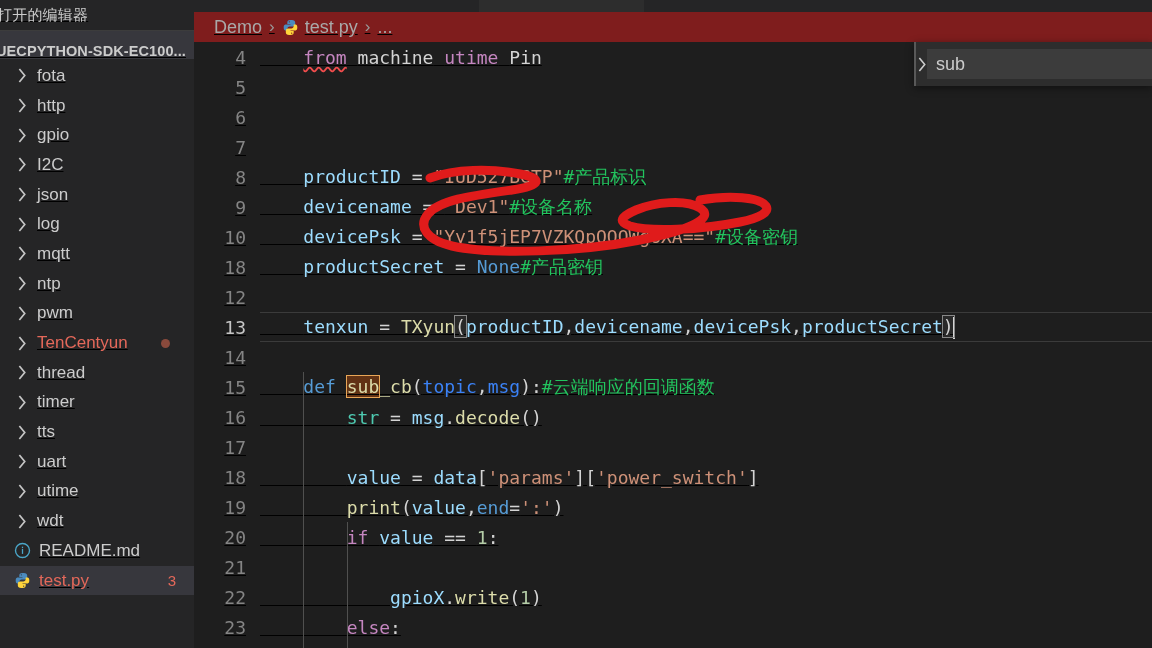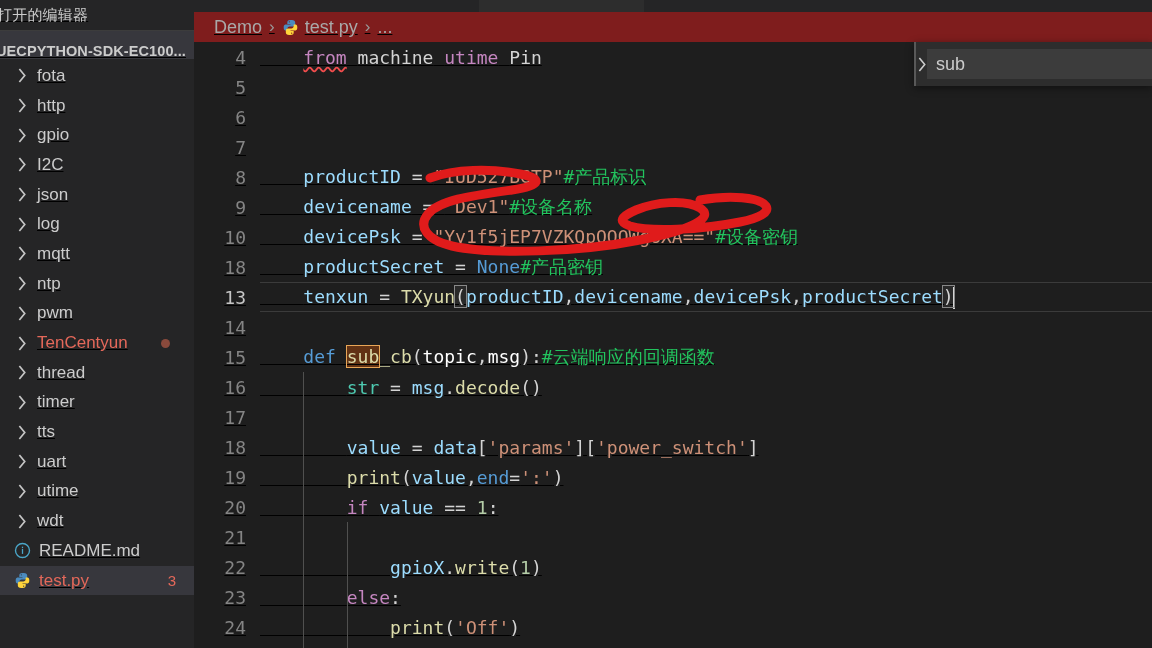--- a/index.html
+++ b/index.html
@@ -190,21 +190,21 @@
   
   .t-kw       { color: #c586c0; }   
   .t-def      { color: #569cd6; }   
   .t-ident    { color: #9cdcfe; }   
   .t-fn       { color: #dcdcaa; }   
   .t-str      { color: #ce9178; }   
   .t-cmt      { color: #22c55e; }   
   .t-num      { color: #b5cea8; }   
   .t-cls      { color: #4ec9b0; }   
   .t-plain    { color: #d4d4d4; }
-  .t-param    { color: #ffffff; }
+  .t-param    { color: #3b82f6; }
 
   .squiggle {
     text-decoration: underline wavy #f14c4c;
     text-underline-offset: 3px;
   }
   .find-match {
     background: #613214;
     outline: 1px solid #e8a657;
   }
   .bracket-match {
@@ -428,20 +428,21 @@
 
     <div class="code-area" id="code-area">
         <div class="code-line"><span class="ln">4</span><span class="code-text"><span class="t-plain">    </span><span class="t-kw squiggle">from</span><span class="t-plain"> </span><span class="t-plain">machine</span><span class="t-plain"> </span><span class="t-kw">utime</span><span class="t-plain"> </span><span class="t-plain">Pin</span></span></div>
         <div class="code-line"><span class="ln">5</span><span class="code-text"></span></div>
         <div class="code-line"><span class="ln">6</span><span class="code-text"></span></div>
         <div class="code-line"><span class="ln">7</span><span class="code-text"></span></div>
         <div class="code-line"><span class="ln">8</span><span class="code-text"><span class="t-plain">    </span><span class="t-ident">productID</span><span class="t-plain"> = </span><span class="t-str">"IUD527BGTP"</span><span class="t-cmt">#产品标识</span></span></div>
         <div class="code-line"><span class="ln">9</span><span class="code-text"><span class="t-plain">    </span><span class="t-ident">devicename</span><span class="t-plain"> = </span><span class="t-str">"Dev1"</span><span class="t-cmt">#设备名称</span></span></div>
         <div class="code-line"><span class="ln">10</span><span class="code-text"><span class="t-plain">    </span><span class="t-ident">devicePsk</span><span class="t-plain"> = </span><span class="t-str">"Yy1f5jEP7VZKQpOOOWgUXA=="</span><span class="t-cmt">#设备密钥</span></span></div>
         <div class="code-line"><span class="ln">18</span><span class="code-text"><span class="t-plain">    </span><span class="t-ident">productSecret</span><span class="t-plain"> = </span><span class="t-def">None</span><span class="t-cmt">#产品密钥</span></span></div>
+        <div class="code-line"><span class="ln">12</span><span class="code-text"></span></div>
         <div class="code-line current"><span class="ln">13</span><span class="code-text"><span class="t-plain">    </span><span class="t-ident">tenxun</span><span class="t-plain"> = </span><span class="t-fn">TXyun</span><span class="t-plain bracket-match">(</span><span class="t-ident">productID</span><span class="t-plain">,</span><span class="t-ident">devicename</span><span class="t-plain">,</span><span class="t-ident">devicePsk</span><span class="t-plain">,</span><span class="t-ident">productSecret</span><span class="t-plain bracket-match">)</span><span class="cursor"></span></span></div>
         <div class="code-line"><span class="ln">14</span><span class="code-text"></span></div>
         <div class="code-line"><span class="ln">15</span><span class="code-text"><span class="t-plain">    </span><span class="t-def">def</span><span class="t-plain"> </span><span class="t-fn find-match">sub</span><span class="t-fn">_cb</span><span class="t-plain">(</span><span class="t-param">topic</span><span class="t-plain">,</span><span class="t-param">msg</span><span class="t-plain">)</span><span class="t-plain">:</span><span class="t-cmt">#云端响应的回调函数</span></span></div>
         <div class="code-line"><span class="ln">16</span><span class="code-text"><span class="t-plain">        </span><span class="t-cls">str</span><span class="t-plain"> = </span><span class="t-ident">msg</span><span class="t-plain">.</span><span class="t-fn">decode</span><span class="t-plain">()</span></span></div>
         <div class="code-line"><span class="ln">17</span></div>
         <div class="code-line"><span class="ln">18</span><span class="code-text"><span class="t-plain">        </span><span class="t-ident">value</span><span class="t-plain"> = </span><span class="t-ident">data</span><span class="t-plain">[</span><span class="t-str">'params'</span><span class="t-plain">][</span><span class="t-str">'power_switch'</span><span class="t-plain">]</span></span></div>
         <div class="code-line"><span class="ln">19</span><span class="code-text"><span class="t-plain">        </span><span class="t-fn">print</span><span class="t-plain">(</span><span class="t-ident">value</span><span class="t-plain">,</span><span class="t-def">end</span><span class="t-plain">=</span><span class="t-str">':'</span><span class="t-plain">)</span></span></div>
         <div class="code-line"><span class="ln">20</span><span class="code-text"><span class="t-plain">        </span><span class="t-kw">if</span><span class="t-plain"> </span><span class="t-ident">value</span><span class="t-plain"> == </span><span class="t-num">1</span><span class="t-plain">:</span></span></div>
         <div class="code-line"><span class="ln">21</span></div>
         <div class="code-line"><span class="ln">22</span><span class="code-text"><span class="t-plain">            </span><span class="t-ident">gpioX</span><span class="t-plain">.</span><span class="t-fn">write</span><span class="t-plain">(</span><span class="t-num">1</span><span class="t-plain">)</span></span></div>

